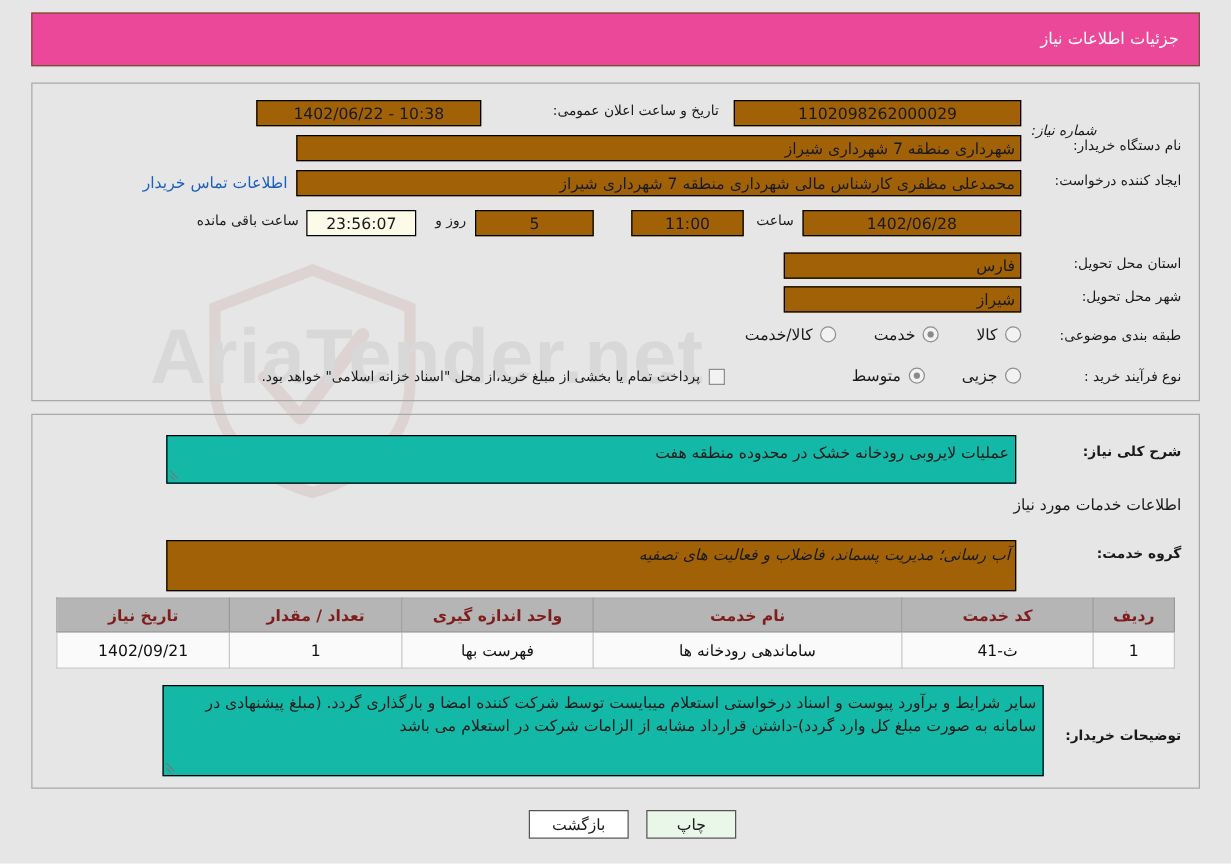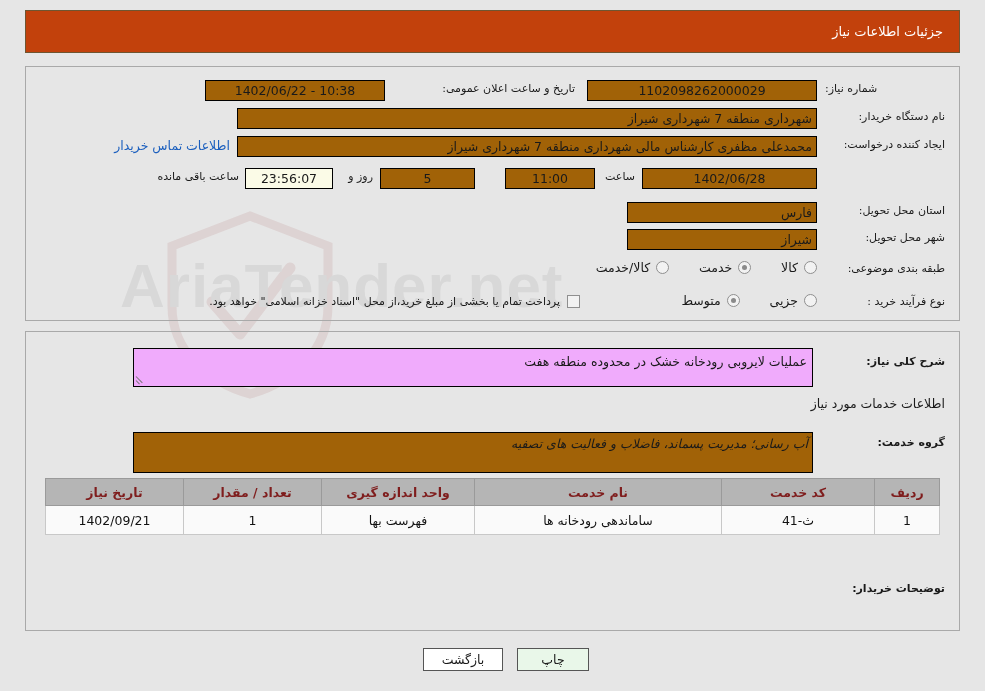--- a/index.html
+++ b/index.html
@@ -51,21 +51,21 @@
     top: 60px;
     left: 160px;
   }
   
   .title-bar {
     position: absolute;
     top: 10px;
     right: 25px;
     left: 25px;
     height: 43px;
-    background: #c2410c;
+    background: #ec4899;
     border: 1px solid #6e5531;
     box-sizing: border-box;
     display: flex;
     align-items: center;
     justify-content: flex-start;
     padding: 0 16px;
     z-index: 3;
   }
   .title-bar span {
     color: #ffffff;
@@ -147,21 +147,21 @@
   }
   .opt {
     display: inline-flex;
     align-items: center;
     gap: 6px;
     margin-left: 26px;
     font-size: 12.5px;
   }
   
   .ta {
-    background: #f0abfc;
+    background: #14b8a6;
     border: 1px solid #000000;
     box-sizing: border-box;
     font-size: 12.5px;
     padding: 3px 5px;
     text-align: right;
     line-height: 1.55;
     position: relative;
     overflow: hidden;
   }
   .ta .grip {
@@ -237,21 +237,21 @@
     </svg>
     <div class="wm-text">AriaTender.net</div>
   </div>
 
   <div class="title-bar">
     <span>جزئیات اطلاعات نیاز</span>
   </div>
 
   <div class="panel" id="panel-top"></div>
 
-  <div class="row" style="top:82px; right:40px;">
+  <div class="row" style="top:98px; right:40px;font-style:italic;">
     <div class="lbl" style="width:120px; text-align:left;">شماره نیاز:</div>
   </div>
   <div class="fld center" style="position:absolute; top:80px; right:168px; width:230px; z-index:3;">1102098262000029</div>
   <div class="lbl" style="position:absolute; top:82px; right:410px; z-index:3;">تاریخ و ساعت اعلان عمومی:</div>
   <div class="fld center" style="position:absolute; top:80px; right:600px; width:180px; z-index:3;">10:38 - 1402/06/22</div>
 
   <div class="lbl" style="position:absolute; top:110px; right:40px; z-index:3;">نام دستگاه خریدار:</div>
   <div class="fld right" style="position:absolute; top:108px; right:168px; width:580px; z-index:3;">شهرداری منطقه 7 شهرداری شیراز</div>
 
   <div class="lbl" style="position:absolute; top:138px; right:40px; z-index:3;">ایجاد کننده درخواست:</div>
@@ -337,17 +337,24 @@
         <td>ث-41</td>
         <td>ساماندهی رودخانه ها</td>
         <td>فهرست بها</td>
         <td>1</td>
         <td>1402/09/21</td>
       </tr>
     </tbody>
   </table>
 
   <div class="lbl lbl-strong" style="position:absolute; top:582px; right:40px; z-index:3;">توضیحات خریدار:</div>
+  <div class="ta" style="position:absolute; top:548px; right:150px; width:705px; height:73px; z-index:3;">
+    <span>سایر شرایط و برآورد پیوست و اسناد درخواستی استعلام میبایست توسط شرکت کننده امضا و بارگذاری گردد. (مبلغ پیشنهادی در سامانه به صورت مبلغ کل وارد گردد)-داشتن قرارداد مشابه از الزامات شرکت در استعلام می باشد</span>
+    <span class="grip">
+      <i style="width:9px; top:0px; left:0px;"></i>
+      <i style="width:5px; top:4px; left:0px;"></i>
+    </span>
+  </div>
 
   <div class="btn btn-print" style="top:648px; left:517px; width:66px;">چاپ</div>
   <div class="btn btn-back" style="top:648px; left:423px; width:80px;">بازگشت</div>
 
 </div>
 
 </body></html>

